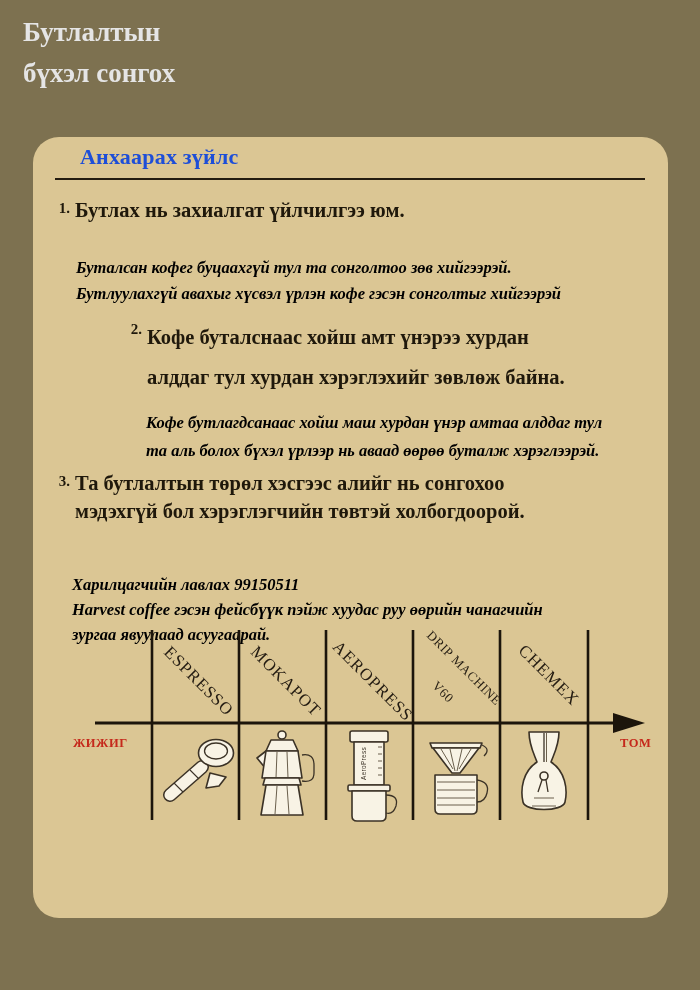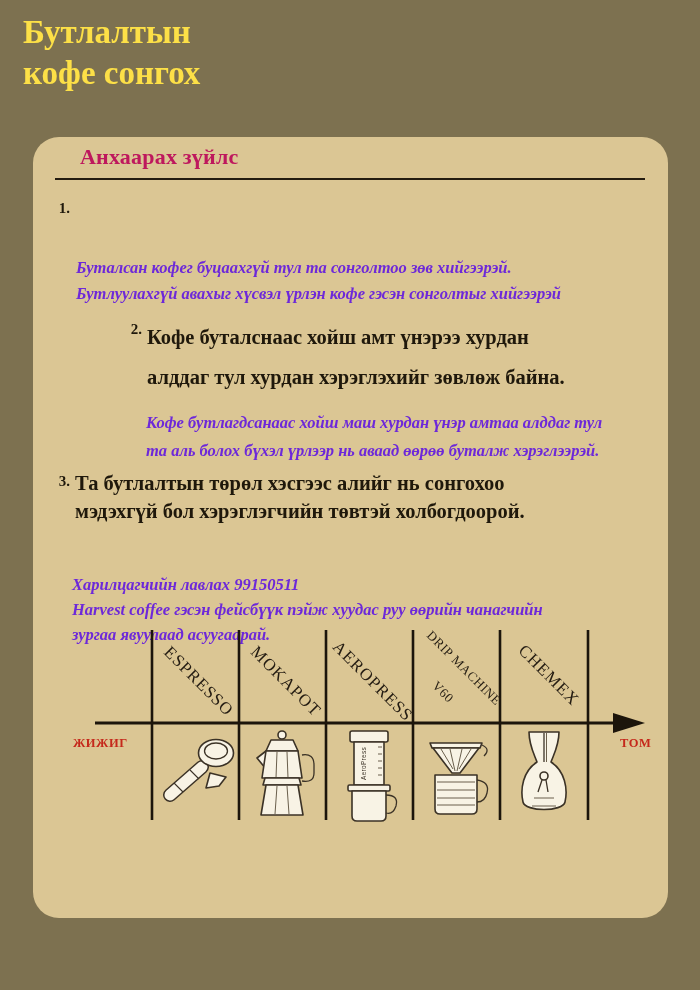--- a/index.html
+++ b/index.html
@@ -3,46 +3,46 @@
 <meta charset="utf-8">
 <style>
   html,body { margin:0; padding:0; }
   body {
     width:700px; height:990px; position:relative; overflow:hidden;
     background:#7d7150;
     font-family:"Liberation Serif", serif;
   }
   .poster-title {
     position:absolute; left:23px; top:12px;
-    color:#fde047; font-size:33px; font-weight:bold; line-height:41px;
+    color:#e5e5e5; font-size:27px; font-weight:bold; line-height:41px;
   }
   .panel {
     position:absolute; left:33px; top:137px; width:635px; height:781px;
     background:#dbc694; border-radius:26px;
   }
   .panel-header {
     position:absolute; left:47px; top:7px;
-    font-size:22px; font-weight:bold; color:#be185d; letter-spacing:0.2px;
+    font-size:22px; font-weight:bold; color:#1d4ed8; letter-spacing:0.2px;
   }
   .rule {
     position:absolute; left:22px; top:41px; width:590px; height:2px;
     background:#241c10;
   }
   .item { position:absolute; color:#1f180b; }
   .num {
     position:absolute; right:100%; margin-right:5px; top:4px;
     font-size:15px; font-weight:bold; white-space:nowrap;
   }
   .heading {
     font-size:20.5px; font-weight:bold; line-height:28px;
     white-space:pre-line;
   }
   .item2 .heading { line-height:40px; }
   .note {
-    position:absolute; color:#6d28d9;
+    position:absolute; color:#000000;
     font-size:16.5px; font-weight:bold; font-style:italic;
     white-space:pre-line; line-height:26px;
   }
   .note2 { line-height:28px; }
   .note3 { line-height:25px; }
   .item1 { left:42px;  top:59px;  width:580px; }
   .n1    { left:43px;  top:118px; width:585px; }
   .item2 { left:114px; top:180px; width:520px; }
   .n2    { left:113px; top:272px; width:522px; }
   .item3 { left:42px;  top:332px; width:585px; }
@@ -66,29 +66,30 @@
   .brand {
     font-family:"Liberation Sans", sans-serif;
     font-size:6.5px; fill:#3b3226; letter-spacing:0.3px;
   }
 </style>
 </head>
 <body>
 
 <div class="poster-title">
   <div>Бутлалтын</div>
-  <div>кофе сонгох</div>
+  <div>бүхэл сонгох</div>
 </div>
 
 <div class="panel">
   <div class="panel-header">Анхаарах зүйлс</div>
   <div class="rule"></div>
 
   <div class="item item1">
     <span class="num">1.</span>
+    <span class="heading">Бутлах нь захиалгат үйлчилгээ юм.</span>
   </div>
   <div class="note n1">Буталсан кофег буцаахгүй тул та сонголтоо зөв хийгээрэй.
 Бутлуулахгүй авахыг хүсвэл үрлэн кофе гэсэн сонголтыг хийгээрэй</div>
 
   <div class="item item2">
     <span class="num">2.</span>
     <span class="heading">Кофе буталснаас хойш амт үнэрээ хурдан
 алддаг тул хурдан хэрэглэхийг зөвлөж байна.</span>
   </div>
   <div class="note note2 n2">Кофе бутлагдсанаас хойш маш хурдан үнэр амтаа алддаг тул

